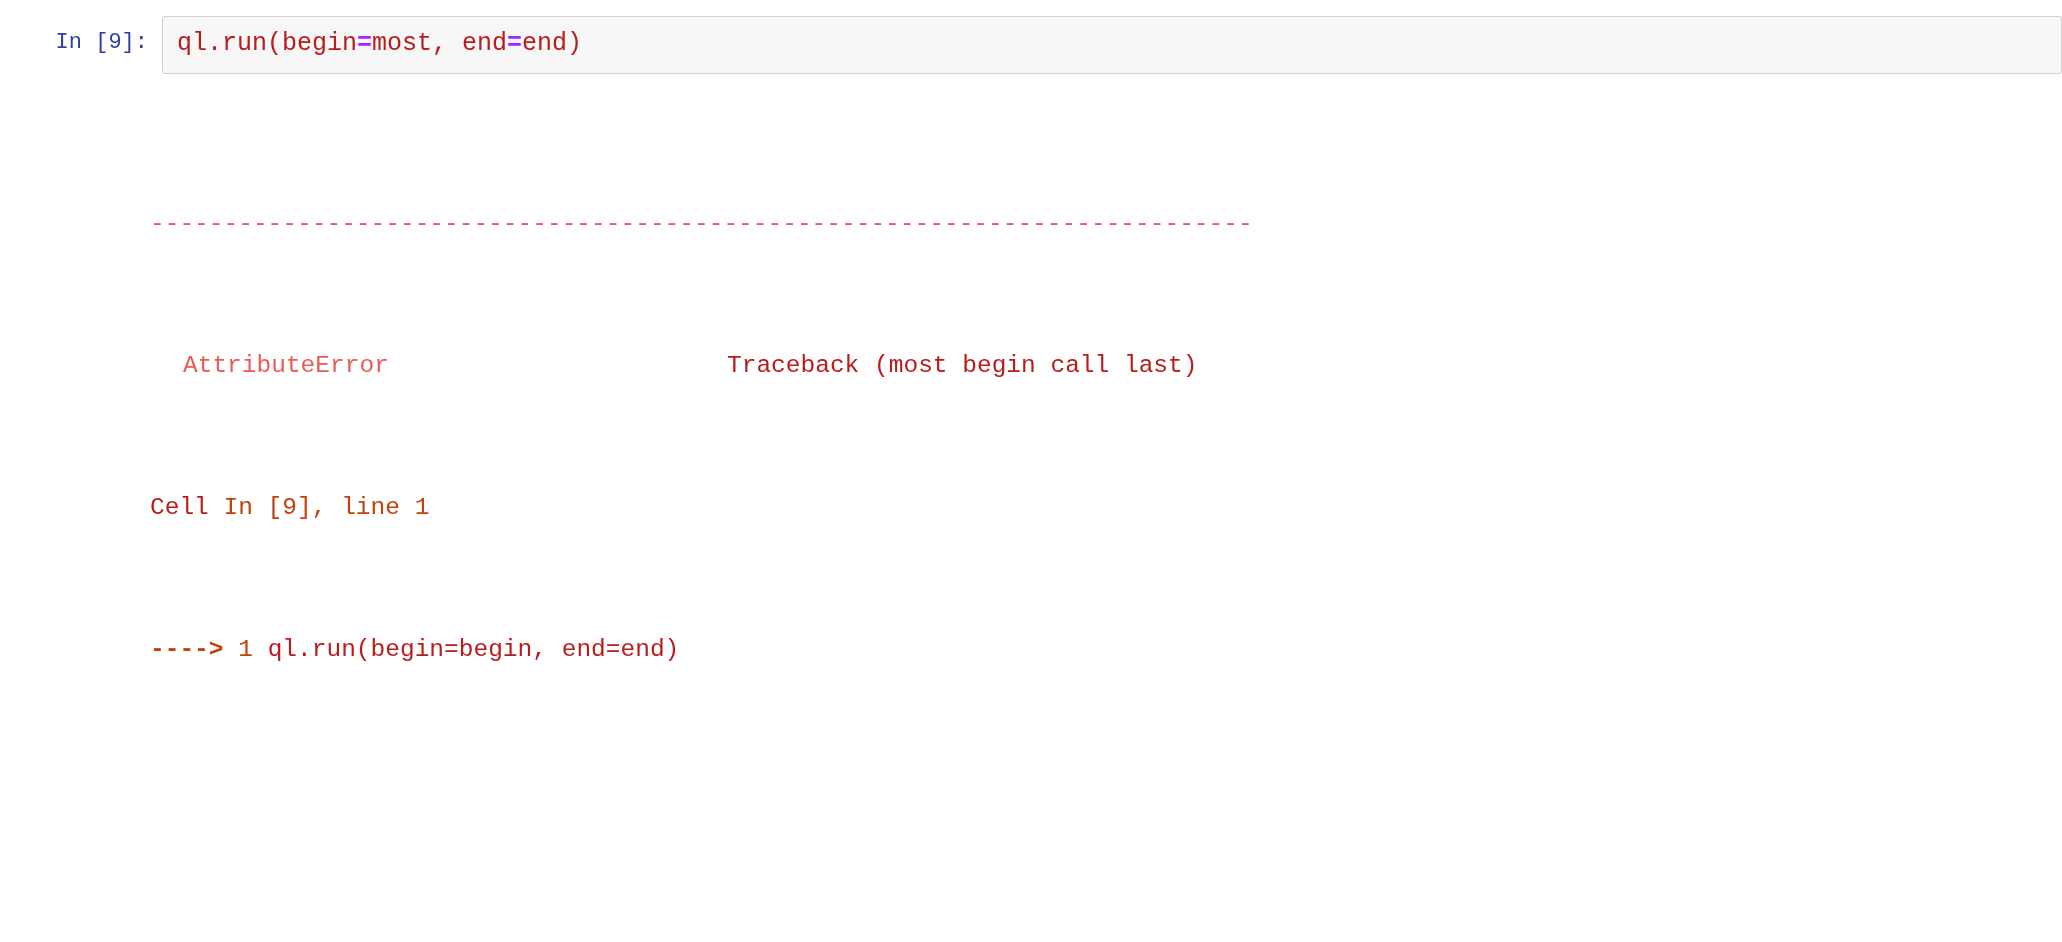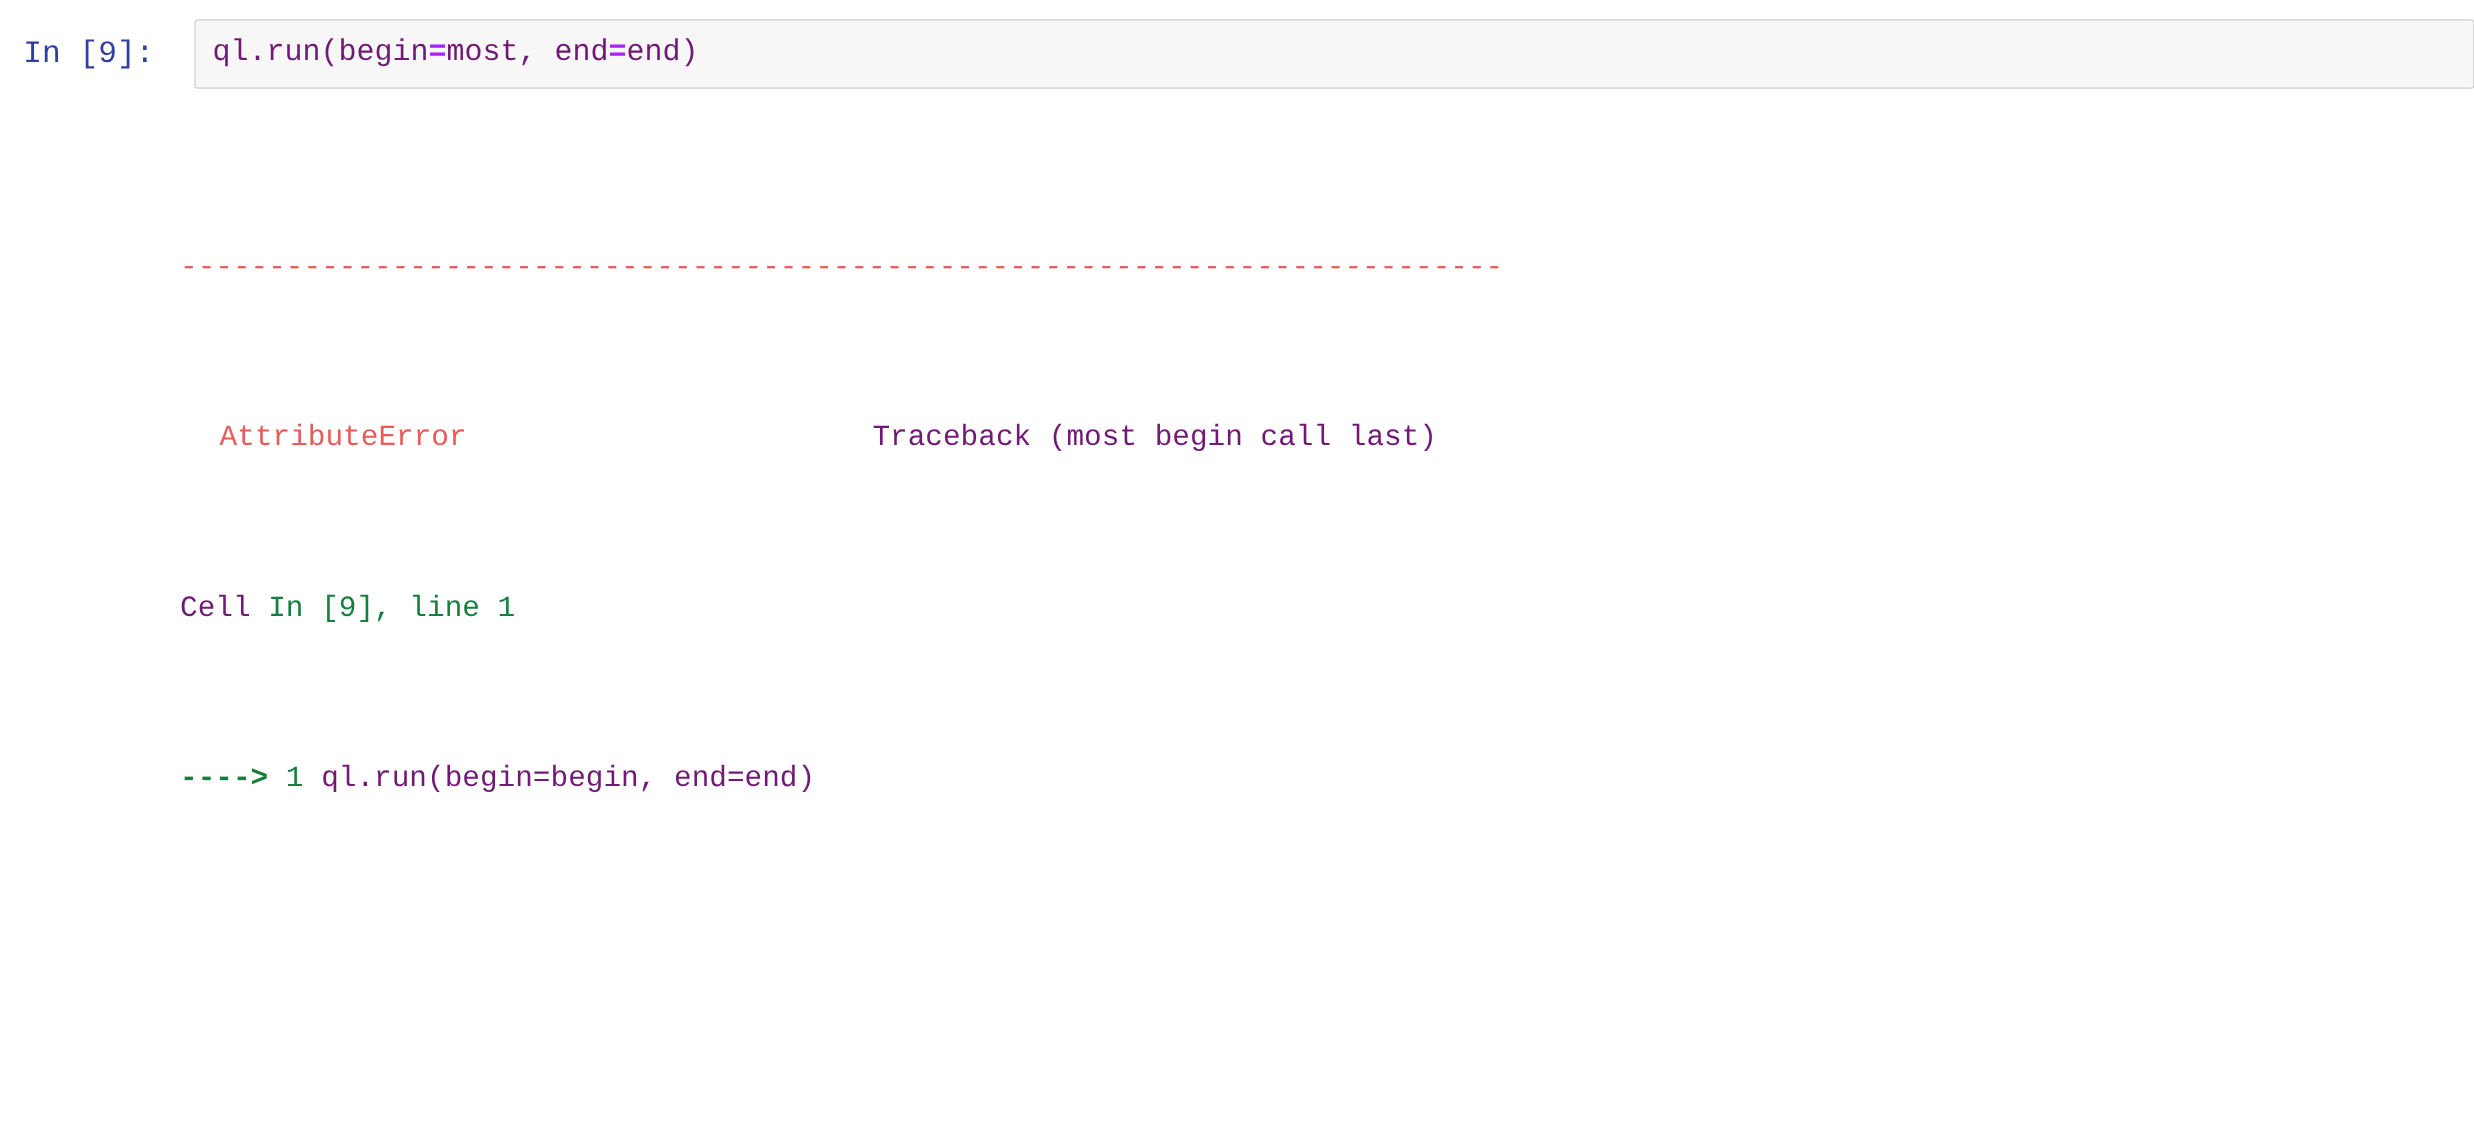--- a/index.html
+++ b/index.html
@@ -24,26 +24,26 @@
 
   .input-row {
     display: flex;
     align-items: flex-start;
     padding-top: 16px;
   }
 
   .prompt-in {
     width: 148px;
     min-width: 148px;
-    text-align: center;
+    text-align: right;
     padding-right: 14px;
     padding-top: 12px;
     color: #303f9f;
     font-family: "Liberation Mono", "DejaVu Sans Mono", monospace;
-    font-size: 26px;
+    font-size: 22px;
     line-height: 1.35;
     letter-spacing: 0px;
     user-select: none;
   }
 
   .input-area {
     flex: 1;
     background: #f7f7f7;
     border: 1px solid #cfcfcf;
     border-radius: 3px;
@@ -71,22 +71,22 @@
     font-size: 24.5px;
     line-height: 35.5px;
     white-space: pre;
     color: #000000;
   }
   .tb-line { white-space: pre; min-height: 35.5px; }
   .tb-blank { height: 35.5px; }
 
   
   .c-red       { color: #e75c58; margin-left: 33px; }          
-  .c-green     { color: #15803d; }  
-  .c-black     { color: #701a75; }
+  .c-green     { color: #c2410c; }  
+  .c-black     { color: #b91c1c; }
   .bold        { font-weight: bold; }
 
   .sep-rule {
     color: #e75c58;
     white-space: pre;
   }
 </style>
 </head>
 <body>
 

